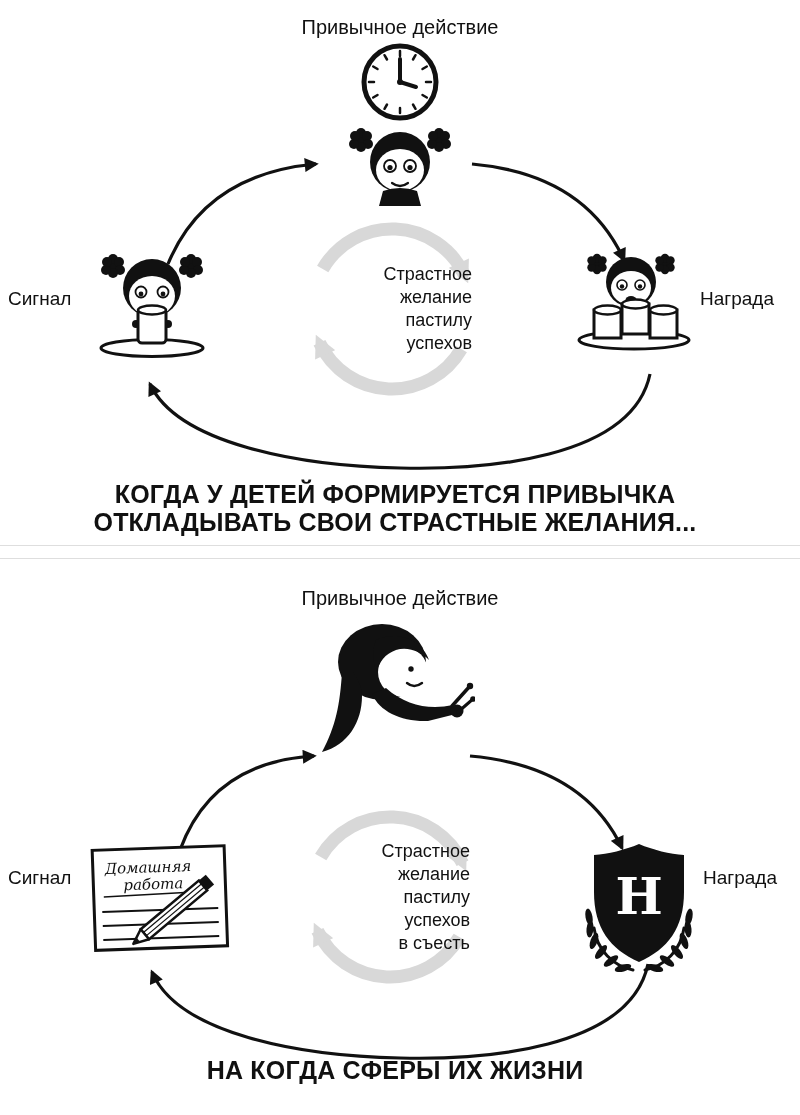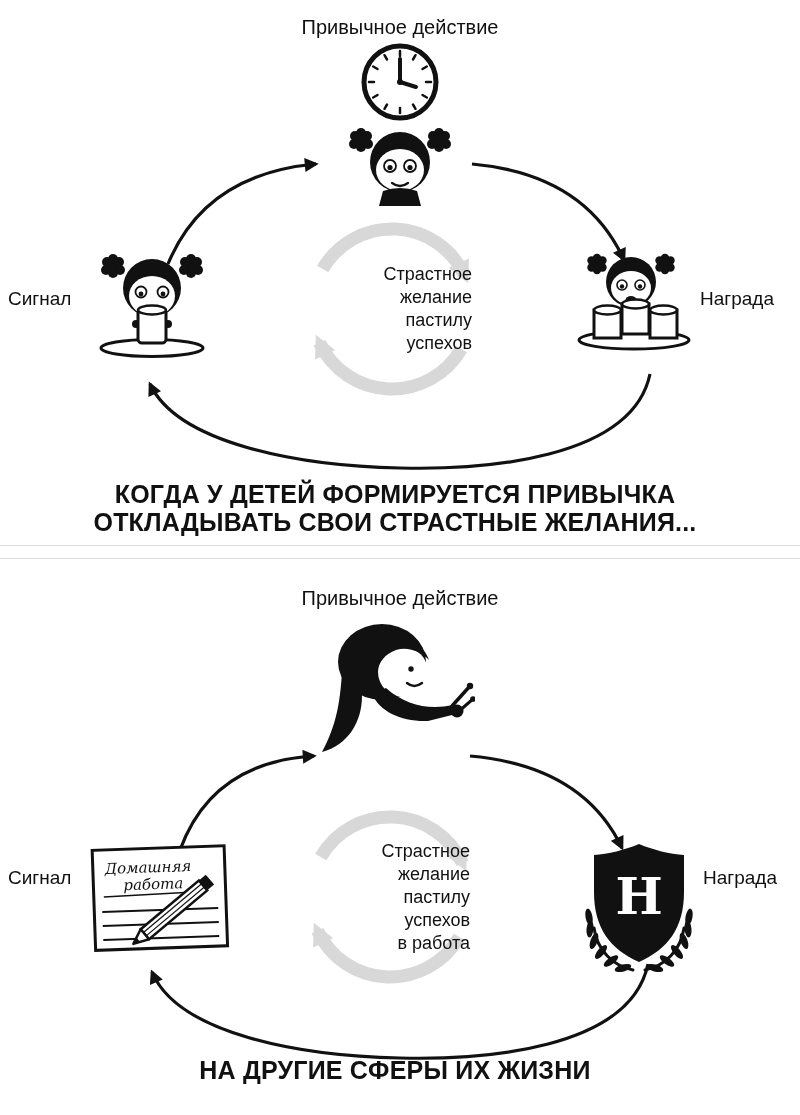--- a/index.html
+++ b/index.html
@@ -251,22 +251,22 @@
       </g>
       <path d="M62 4 C76 10 93 14 107 15 L107 52 C107 88 91 109 62 122 C33 109 17 88 17 52 L17 15 C31 14 48 10 62 4 Z" fill="#111"></path>
       <text x="62" y="74" text-anchor="middle" font-family="DejaVu Serif, serif" font-weight="bold" font-size="50" fill="#fff">Н</text>
     </svg>
 
     <div class="craving" style="left:310px;top:262px;width:160px;height:150px;">
       <div>Страстное</div>
       <div>желание</div>
       <div>пастилу</div>
       <div>успехов</div>
-      <div>в работа</div>
+      <div>в съесть</div>
     </div>
 
     <div class="caption" style="top:497px;">
-      <div>НА ДРУГИЕ СФЕРЫ ИХ ЖИЗНИ</div>
+      <div>НА КОГДА СФЕРЫ ИХ ЖИЗНИ</div>
     </div>
   </section>
 
   <div class="footer-bar" style="left:215px;top:1107px;width:377px;height:8px;"></div>
 </div>
 
 </body></html>

